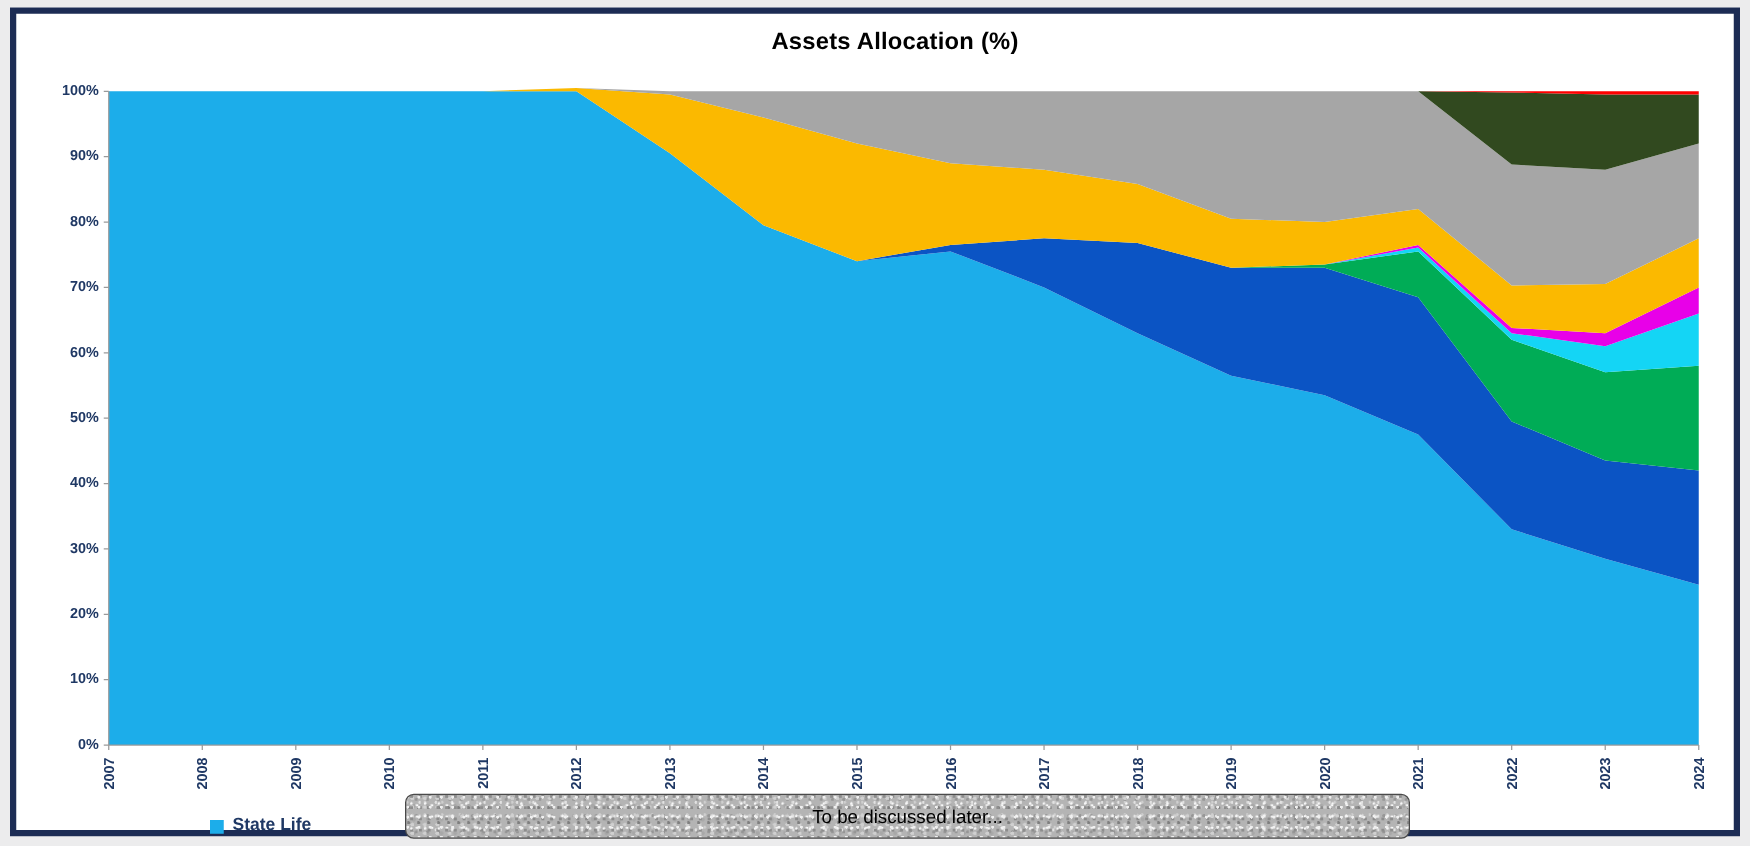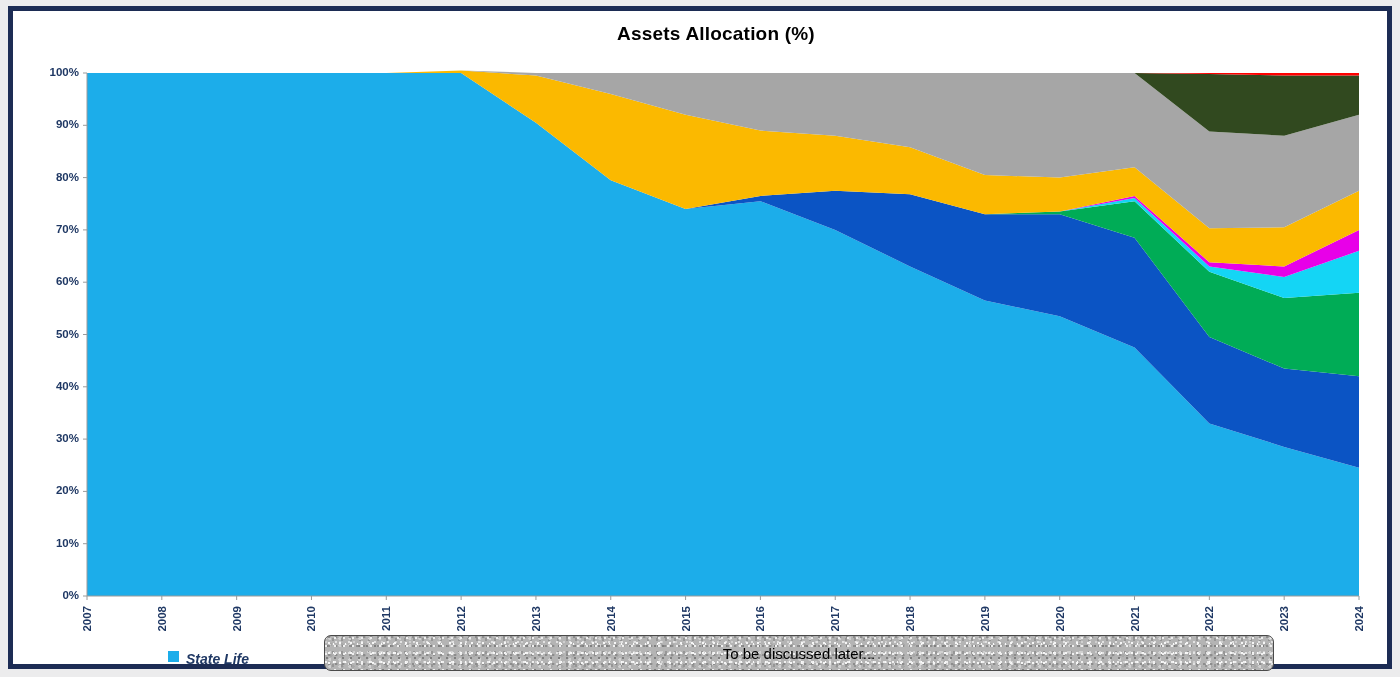--- a/index.html
+++ b/index.html
@@ -31,31 +31,31 @@
     font-size:11.5px;font-weight:bold;fill:#1f3864;
     font-family:"Liberation Sans", sans-serif;
     text-anchor:end;dominant-baseline:middle;
   }
   .xtick{
     font-size:11.5px;font-weight:bold;fill:#1f3864;
     font-family:"Liberation Sans", sans-serif;
   }
   #legend{
     position:absolute;left:155px;top:640px;
-    display:flex;align-items:flex-start;gap:7px;font-style:italic;
+    display:flex;align-items:flex-end;gap:7px;
   }
   #legend .swatch{
     width:11px;height:11px;background:#1cadea;display:block;
   }
   #legend .lbl{
     font-size:14px;font-weight:bold;color:#1f3864;
   }
   #callout{
     position:absolute;left:311px;top:624px;
-    width:950px;height:36px;
+    width:804px;height:36px;
     border:1.5px solid #4a4a4a;
     border-radius:7px;
     box-sizing:border-box;
     background-color:#b4b4b4;
     background-image:
       radial-gradient(circle at 13% 22%, #efefef 0 1.1px, transparent 1.3px),
       radial-gradient(circle at 37% 68%, #f6f6f6 0 1.0px, transparent 1.2px),
       radial-gradient(circle at 61% 11%, #8d8d8d 0 1.2px, transparent 1.4px),
       radial-gradient(circle at 82% 54%, #e2e2e2 0 1.0px, transparent 1.2px),
       radial-gradient(circle at 24% 84%, #7f7f7f 0 1.1px, transparent 1.3px),

